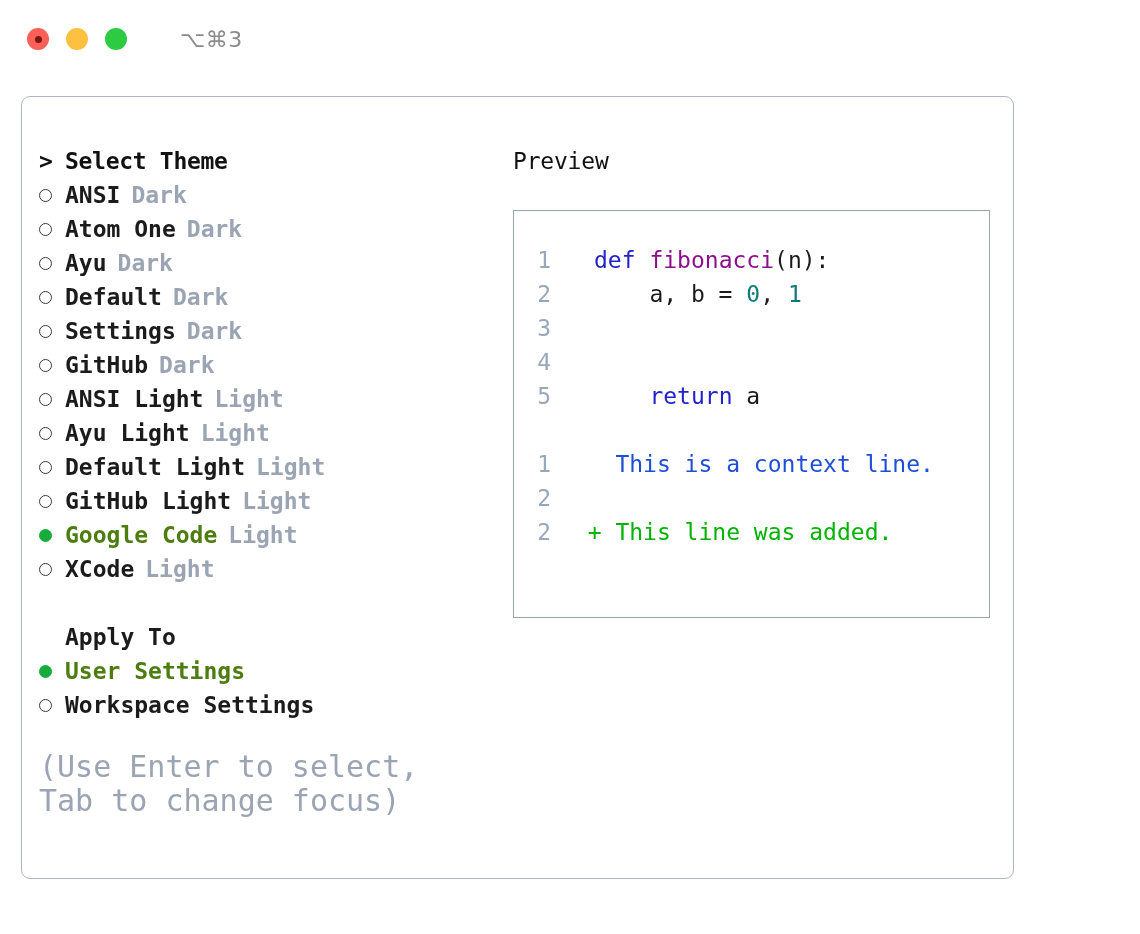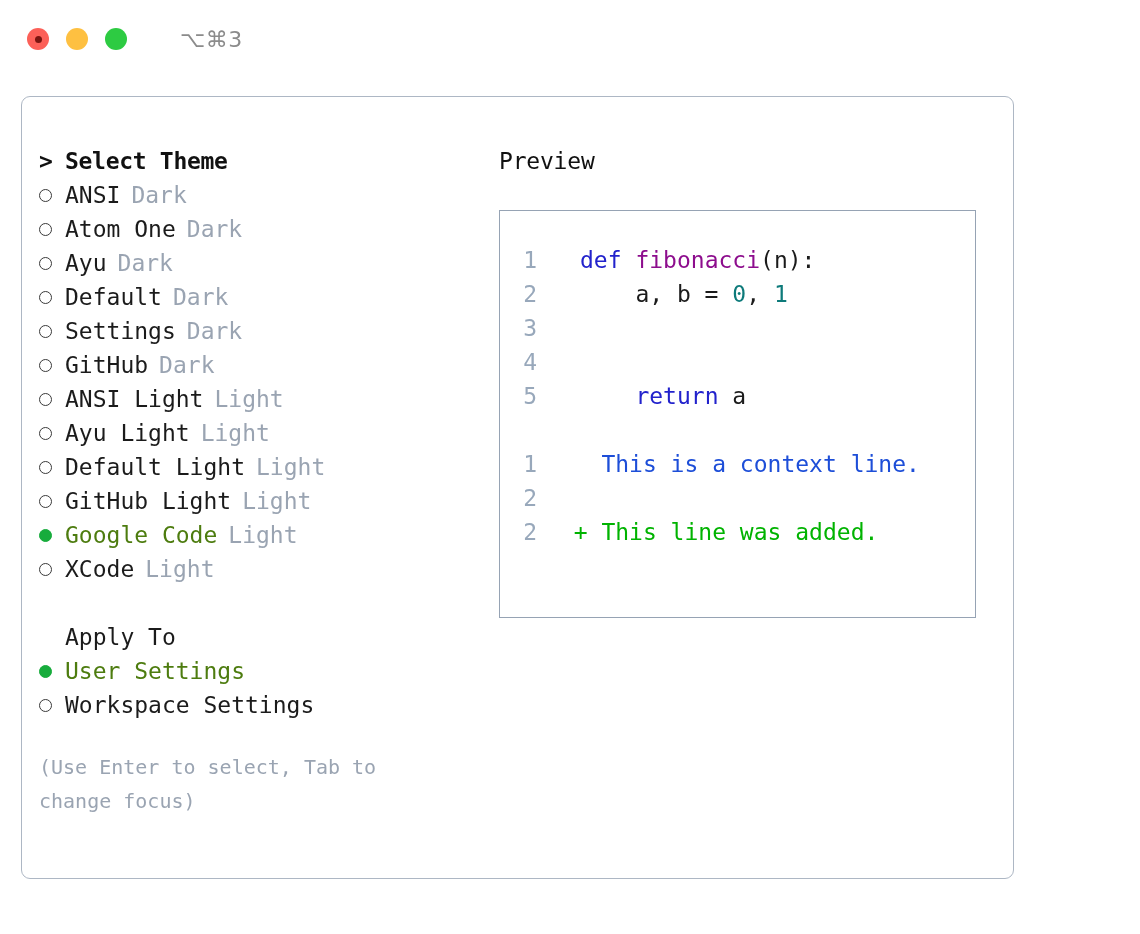--- a/index.html
+++ b/index.html
@@ -74,20 +74,21 @@
     left: 17px; top: 51px;
     width: 440px;
   }
 
   .row {
     display: flex;
     align-items: baseline;
     height: 34px;
     font-size: 23px;
     white-space: nowrap;
+    font-weight: bold;
   }
 
   .header-row {
     font-weight: bold;
     color: #111111;
     letter-spacing: -0.3px;
   }
   .prompt-mark { width: 26px; display: inline-block; color: #111111; }
 
   .bullet {
@@ -112,29 +113,29 @@
 
   .section-label {
     color: #1b1b1b;
     padding-left: 26px;
   }
   .spacer-row { height: 34px; }
 
   .hint {
     margin-top: 24px;
     color: #9aa4b2;
-    font-size: 20px;
+    font-size: 30px;
     line-height: 34px;
     width: 410px;
   }
 
   
   .right-col {
     position: absolute;
-    left: 477px; top: 51px;
+    left: 491px; top: 51px;
     width: 500px;
   }
   .preview-title {
     font-size: 23px;
     color: #111111;
     letter-spacing: -0.2px;
   }
   .preview-box {
     margin-top: 36px;
     width: 477px;

